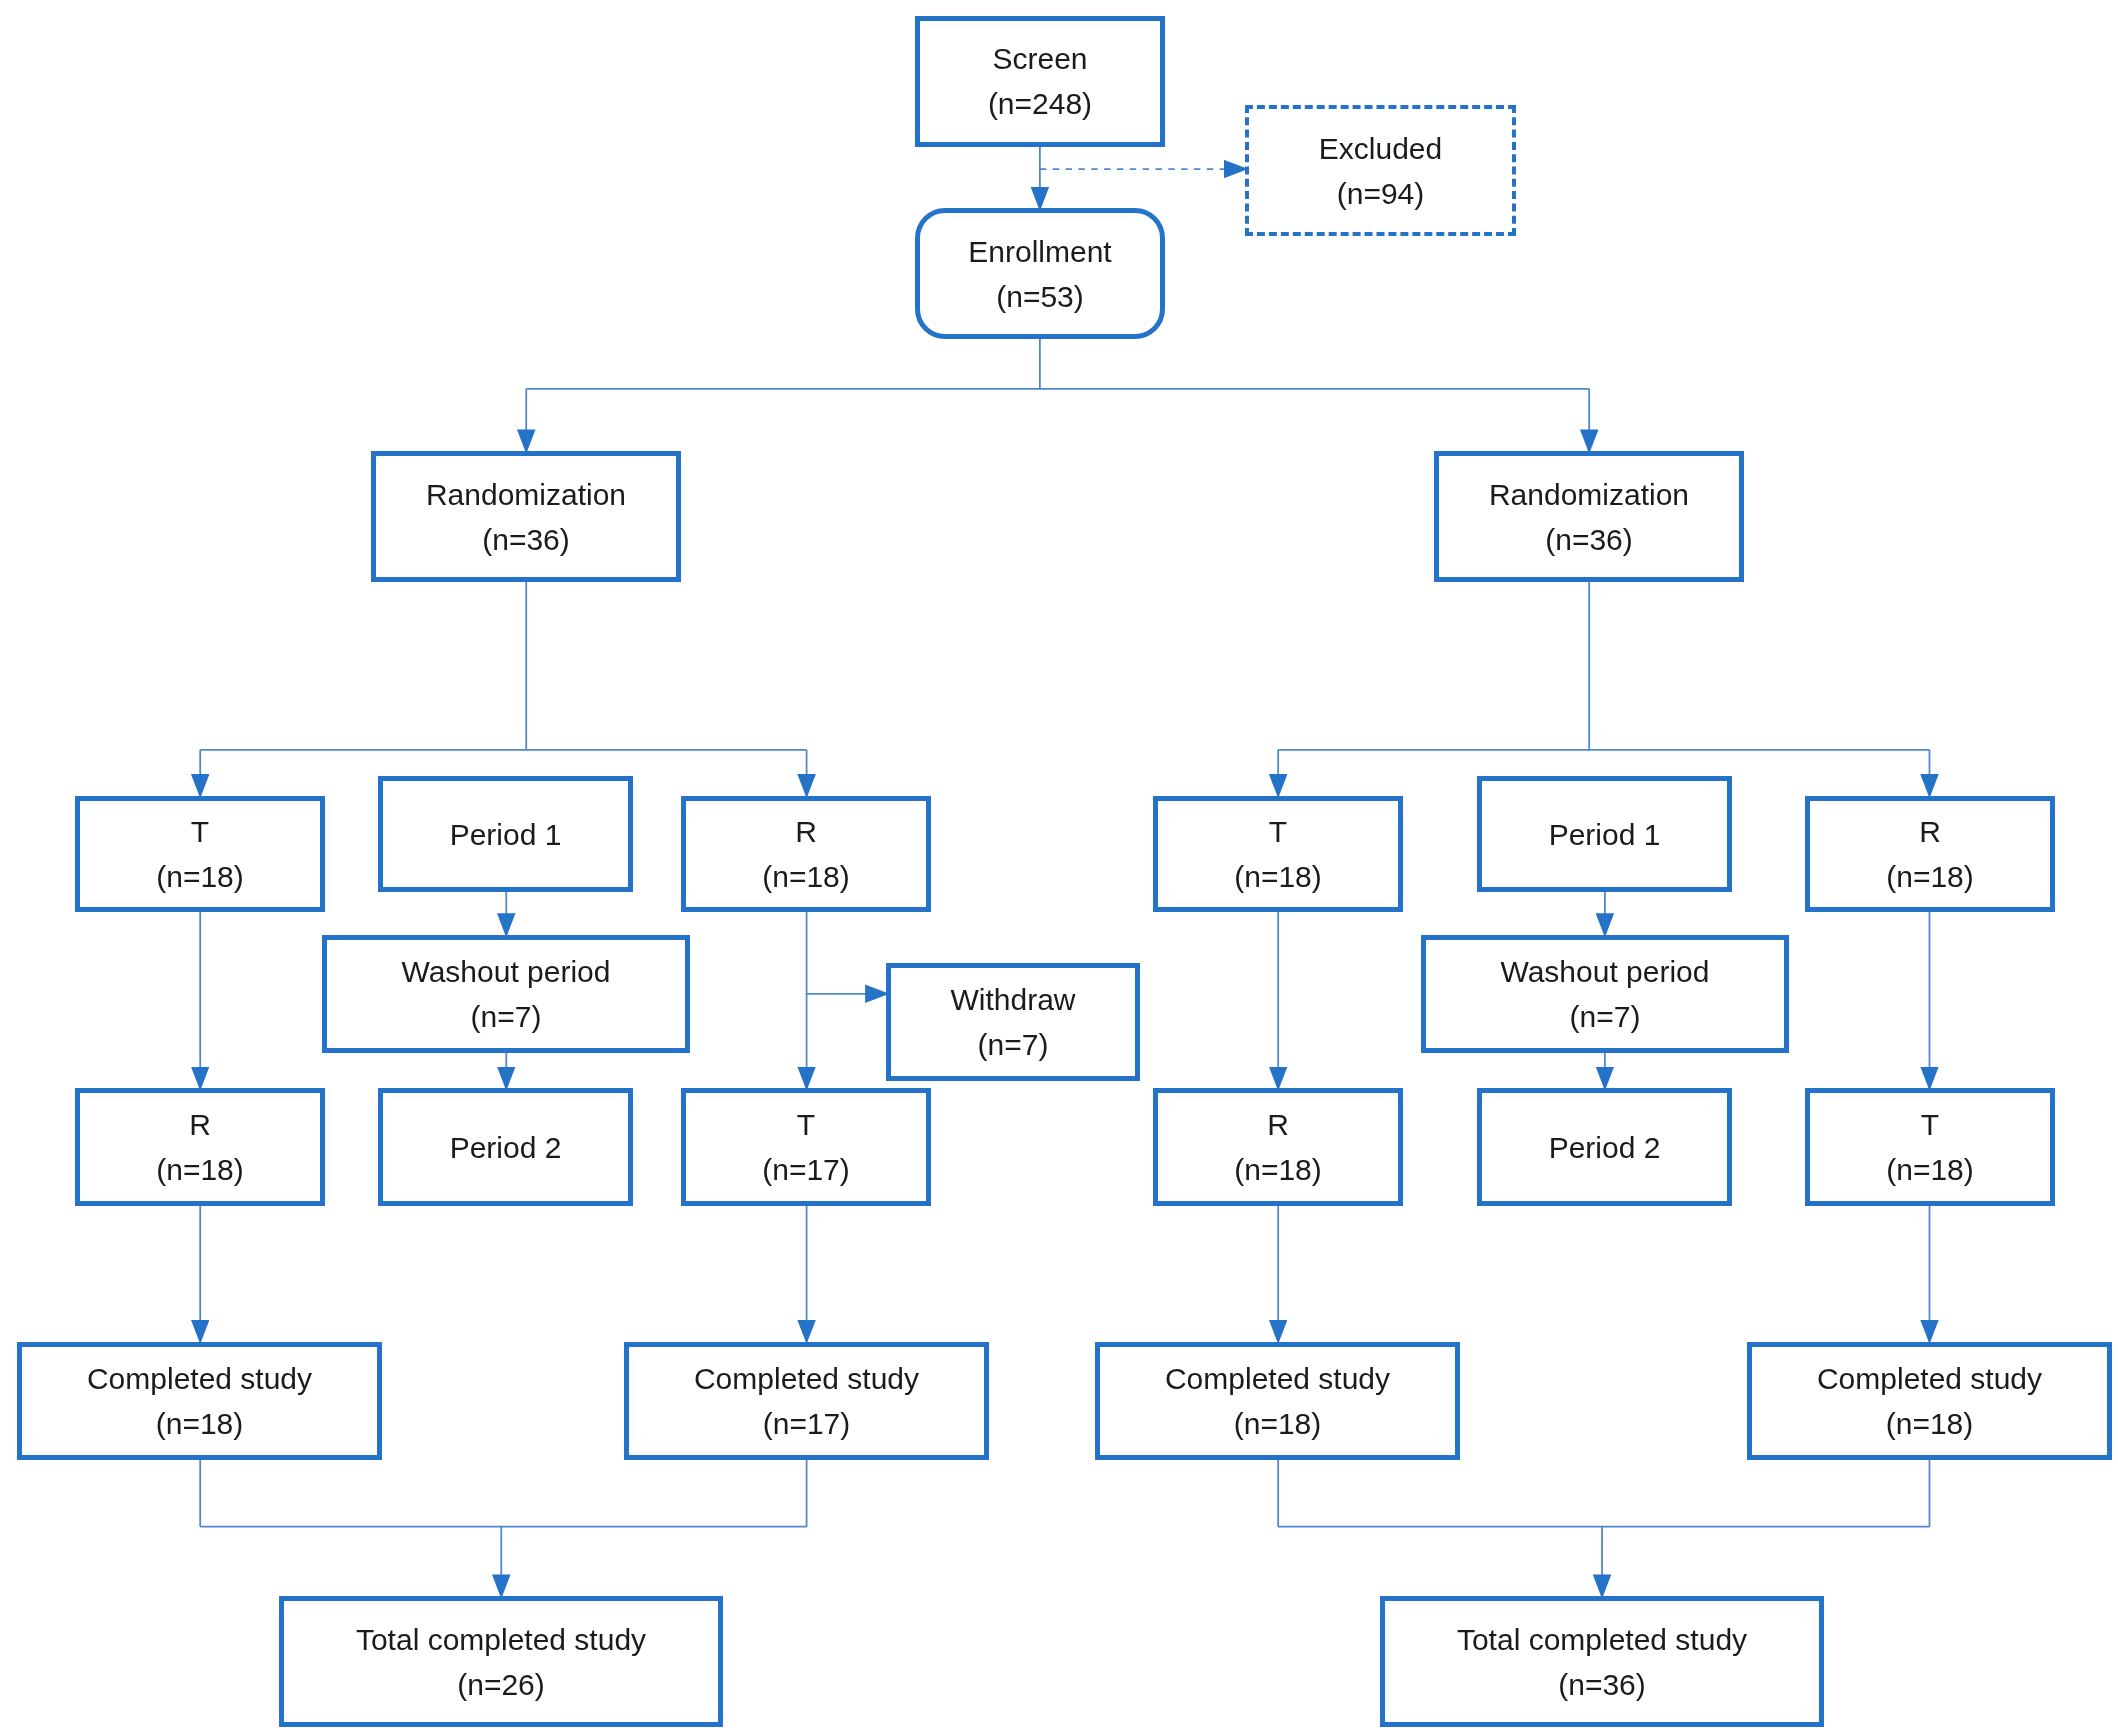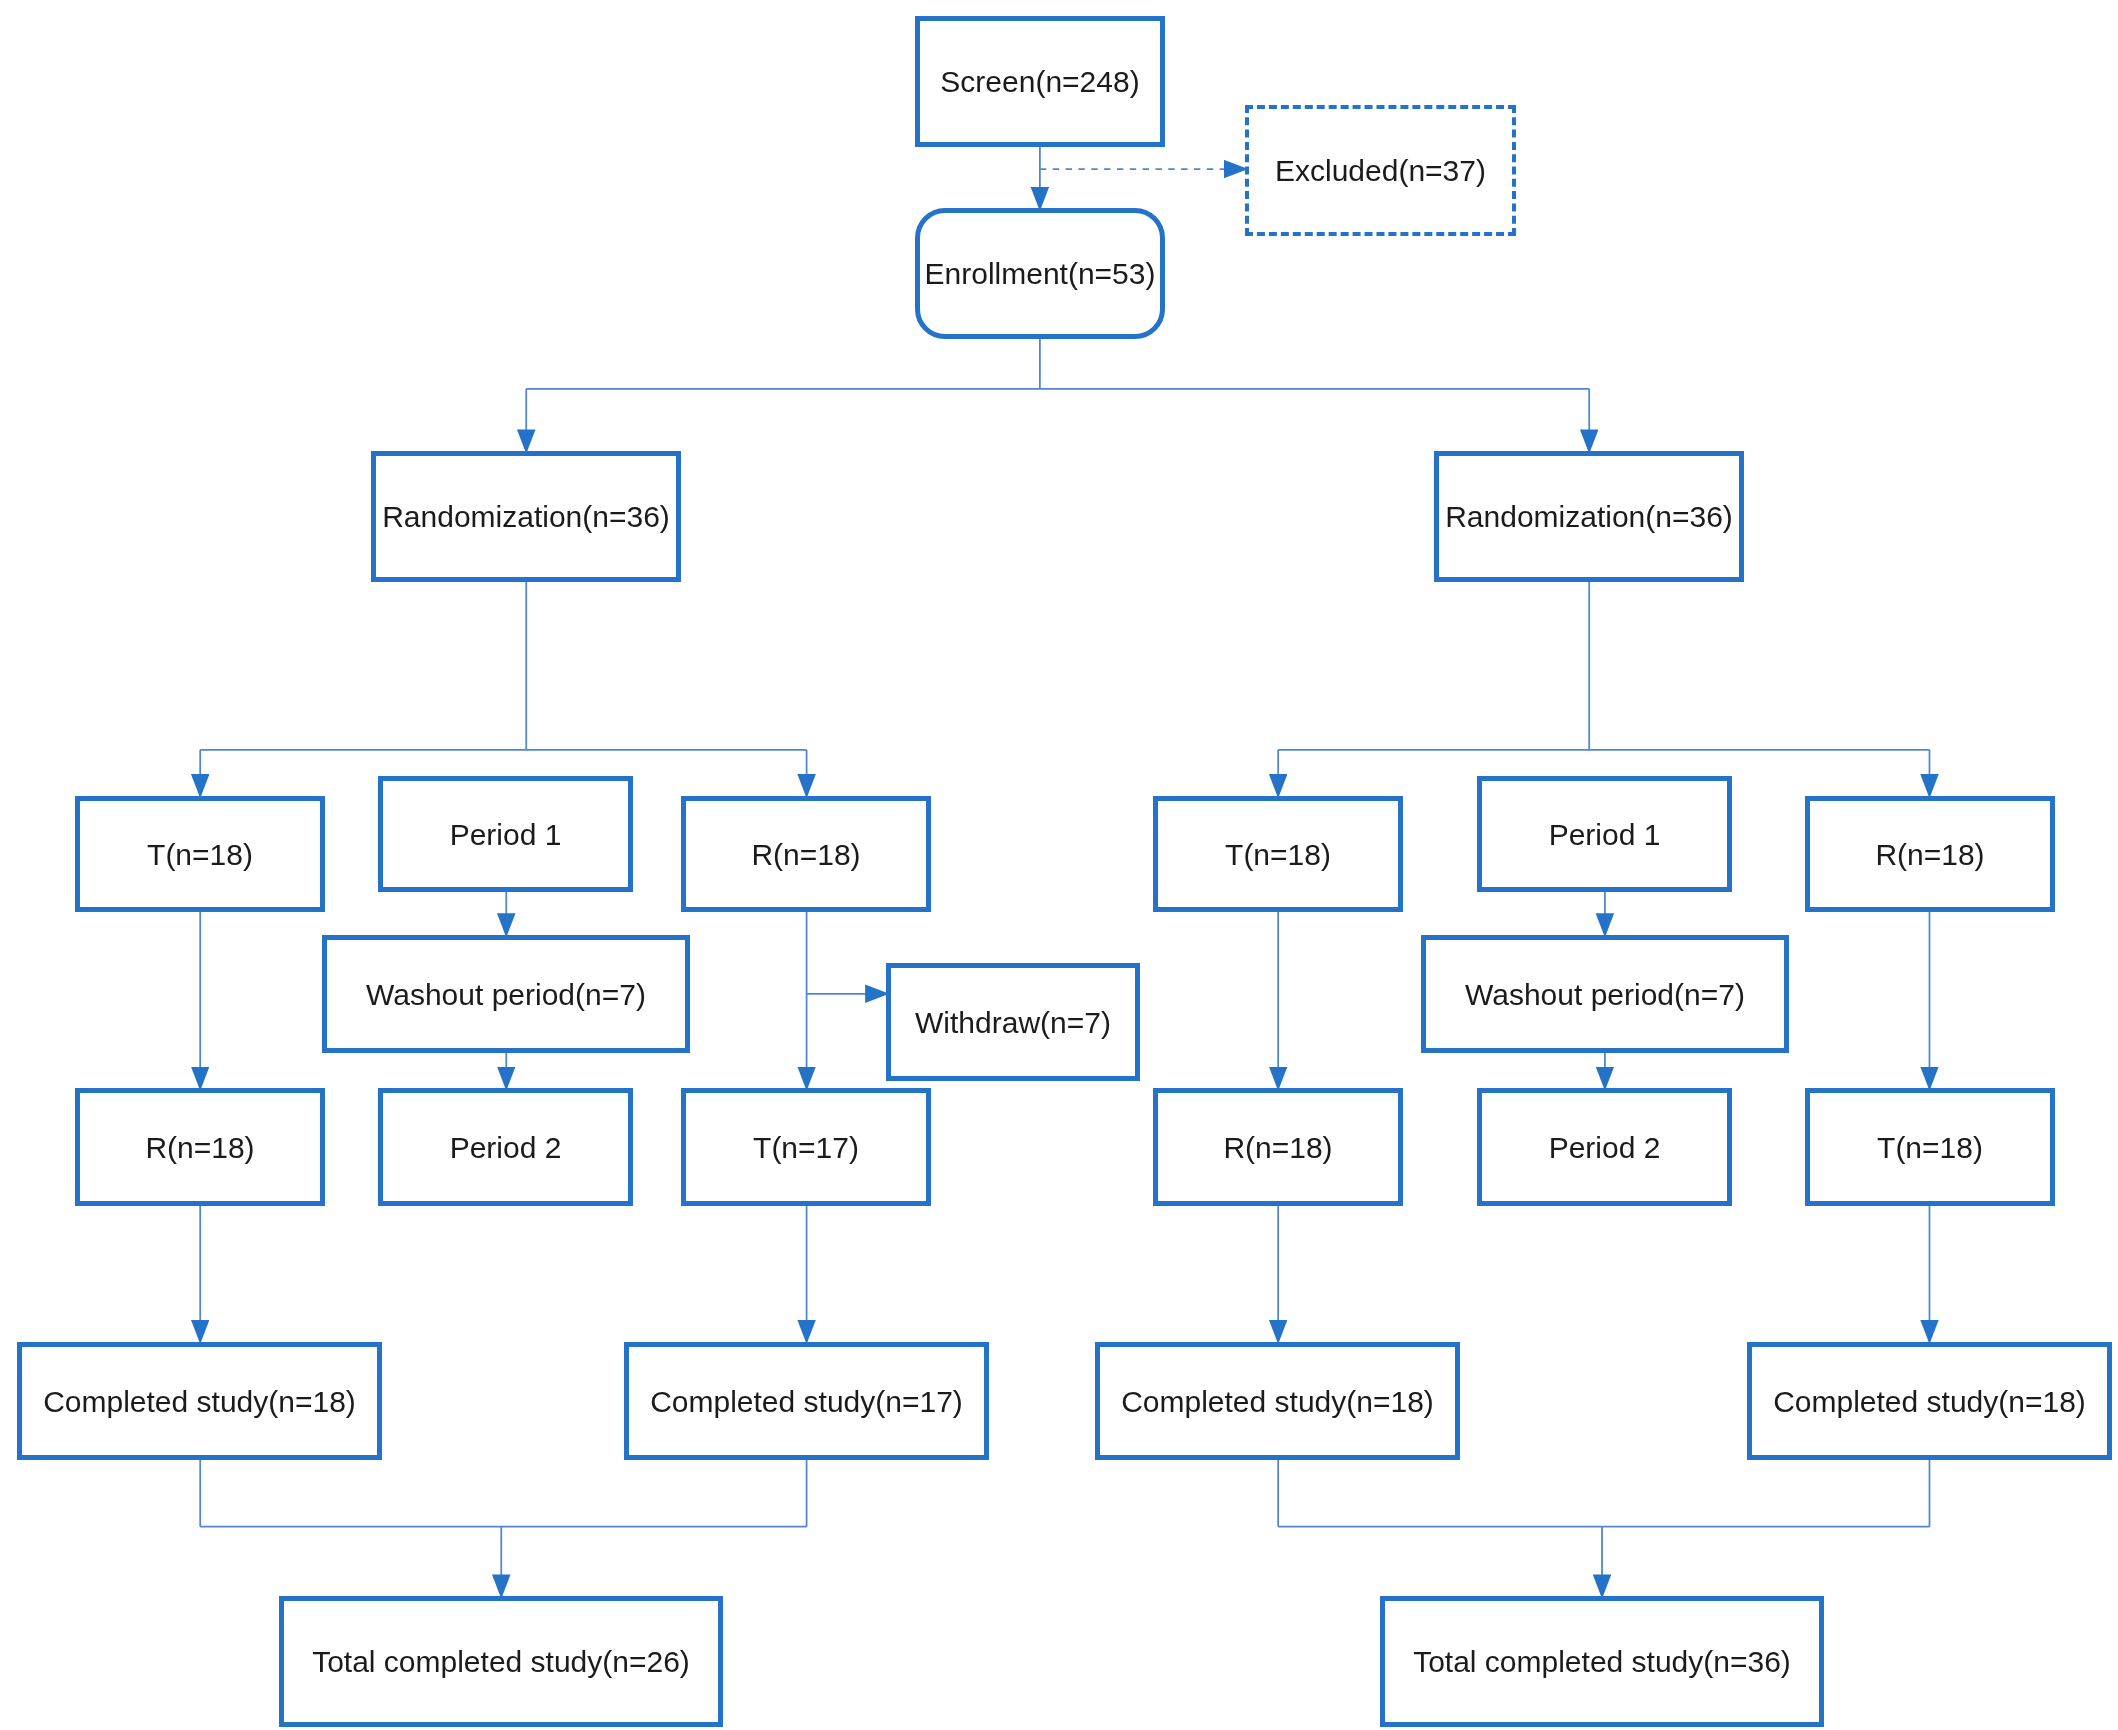--- a/index.html
+++ b/index.html
@@ -18,21 +18,21 @@
   }
   #wires{position:absolute;left:0;top:0;width:100%;height:100%;}
   #wires path{stroke:var(--line);stroke-width:2.5;fill:none;}
   #wires path.dash{stroke-dasharray:9 9;}
   #wires marker path{fill:var(--box-border);stroke:none;}
   .node{
     position:absolute;
     box-sizing:border-box;
     border:5px solid var(--box-border);
     background:#fff;
-    display:flex;flex-direction:row;
+    display:flex;flex-direction:column;
     align-items:center;justify-content:center;
     text-align:center;
     color:var(--text);
     font-size:30px;line-height:1.5;
     z-index:2;
   }
   .node--dashed{border-style:dashed;border-width:4.3px;}
   .line{white-space:nowrap;}
 </style>
 </head>
@@ -91,21 +91,21 @@
     <path d="M1791,2140 H2704"></path>
     <path d="M2245,2140 V2237" marker-end="url(#arrow)"></path>
   </svg>
 
   <div class="node" style="left:915px;top:15.7px;width:250px;height:131px;">
     <div class="line">Screen</div>
     <div class="line">(n=248)</div>
   </div>
   <div class="node node--dashed" style="left:1245px;top:105px;width:271px;height:131px;">
     <div class="line">Excluded</div>
-    <div class="line">(n=37)</div>
+    <div class="line">(n=94)</div>
   </div>
   <div class="node" style="left:915px;top:208px;width:250px;height:131px;border-radius:30px;">
     <div class="line">Enrollment</div>
     <div class="line">(n=53)</div>
   </div>
 
   <div class="node" style="left:371px;top:451px;width:310px;height:131px;">
     <div class="line">Randomization</div>
     <div class="line">(n=36)</div>
   </div>

